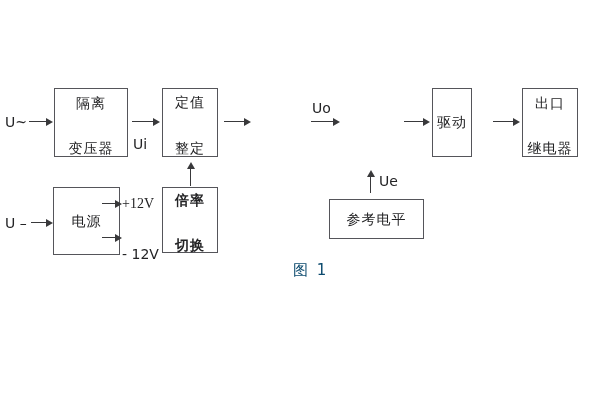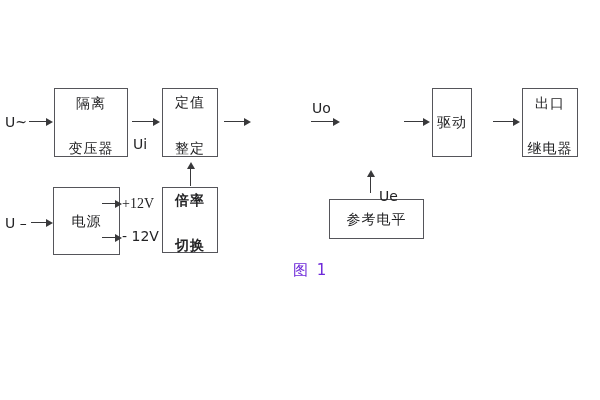--- a/index.html
+++ b/index.html
@@ -32,21 +32,21 @@
     font-size: 14px;
     line-height: 16px;
     white-space: nowrap;
     color: #232325;
   }
   .caption {
     position: absolute;
     font-size: 15px;
     line-height: 17px;
     letter-spacing: 2px;
-    color: #6d28d9;
+    color: #0c4a6e;
   }
   .arrow-h { position: absolute; height: 9px; }
   .arrow-h .shaft {
     position: absolute; left: 0; right: 6px; top: 50%;
     height: 1.4px; margin-top: -0.7px; background: #39393b;
   }
   .arrow-h .head {
     position: absolute; right: 0; top: 50%; margin-top: -4px;
     width: 0; height: 0;
     border-left: 7px solid #39393b;
@@ -138,35 +138,35 @@
   <div class="arrow-h" style="left:102px; top:199px; width:20px;">
     <span class="shaft"></span>
     <span class="head"></span>
   </div>
   <span class="lbl" style="left:122px; top:196px;font-family:Liberation Serif, serif;">+12V</span>
 
   <div class="arrow-h" style="left:102px; top:233px; width:20px;">
     <span class="shaft"></span>
     <span class="head"></span>
   </div>
-  <span class="lbl" style="left:122px; top:228px;">- 12V</span>
+  <span class="lbl" style="left:122px; top:246px;">- 12V</span>
 
   <div class="box two" style="left:162px; top:187px; width:56px; height:66px;font-weight:bold;">
     <span>倍率</span>
     <span>切换</span>
   </div>
   <div class="arrow-v" style="left:186px; top:162px; height:24px;">
     <span class="shaft"></span>
     <span class="head"></span>
   </div>
 
   <div class="box" style="left:329px; top:199px; width:95px; height:40px;">
     <span>参考电平</span>
   </div>
   <div class="arrow-v" style="left:366px; top:170px; height:23px;">
     <span class="shaft"></span>
     <span class="head"></span>
   </div>
-  <span class="lbl" style="left:379px; top:188px;">Ue</span>
+  <span class="lbl" style="left:379px; top:173px;">Ue</span>
 
   <span class="caption" style="left:293px; top:262px;">图 1</span>
 
 </div>
 
 </body></html>

